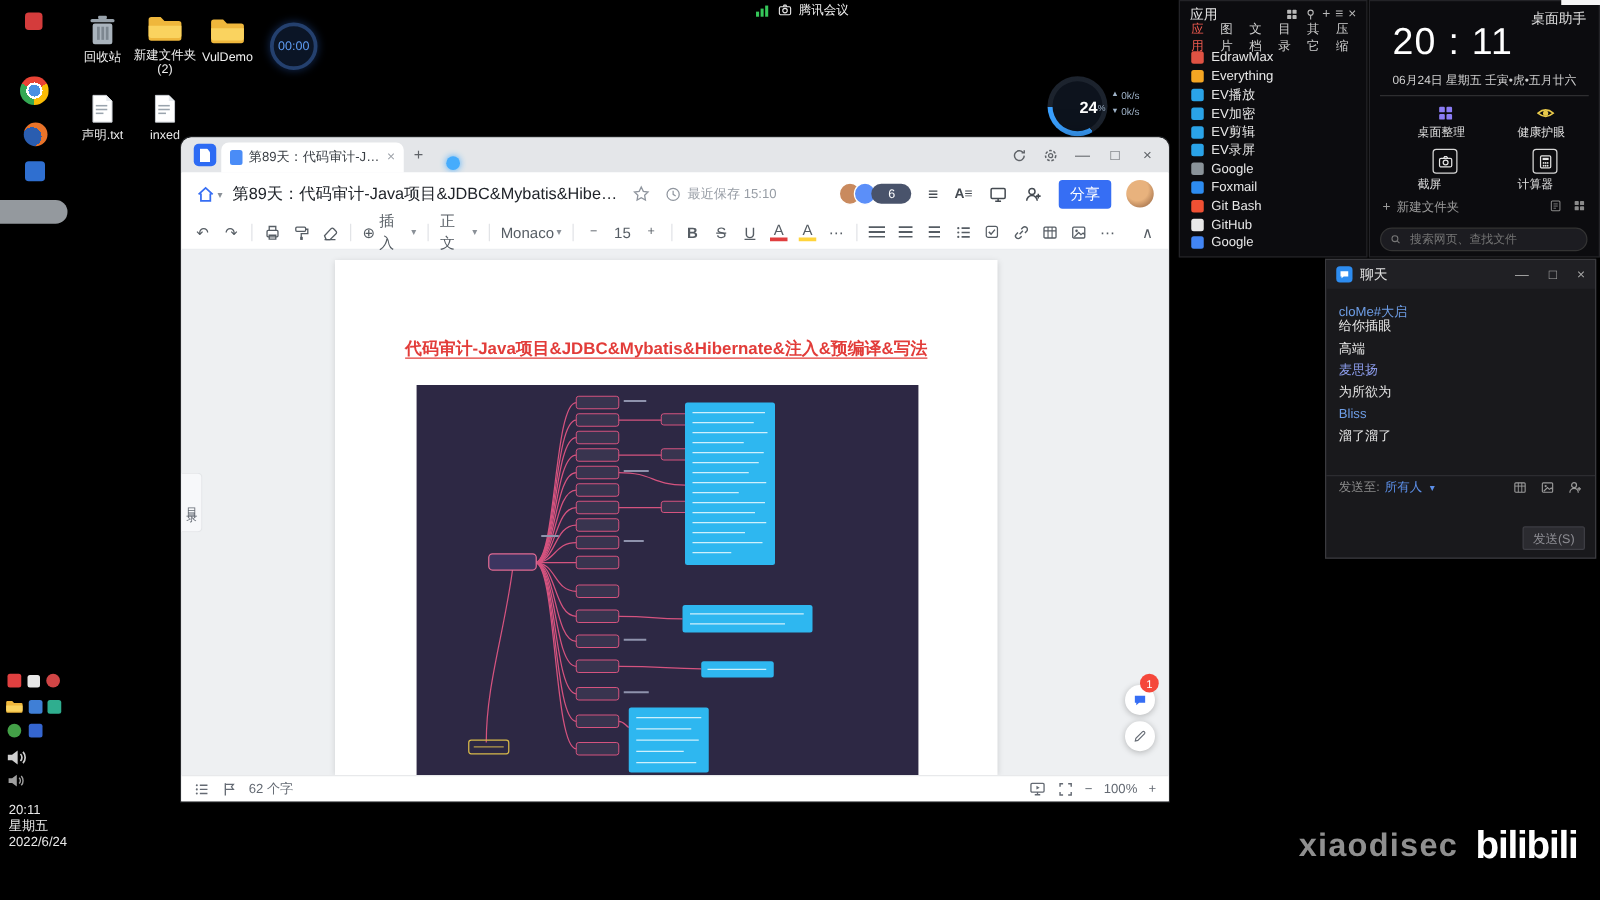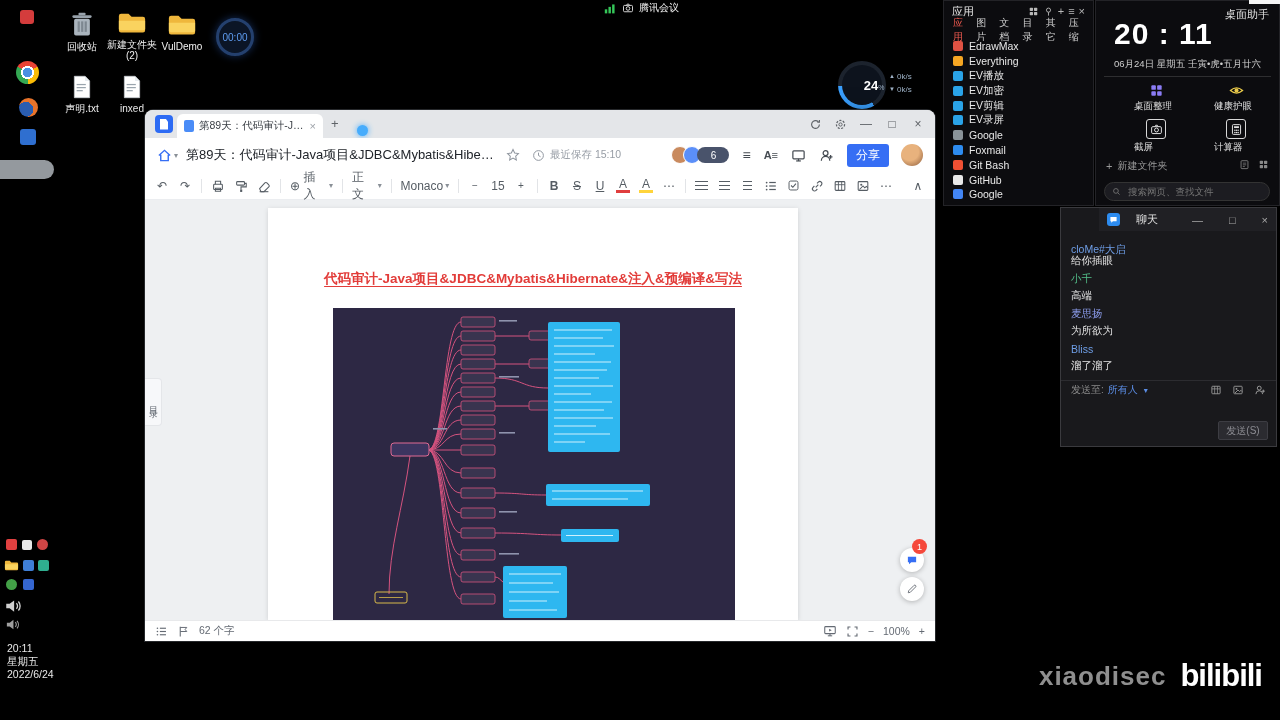--- a/index.html
+++ b/index.html
@@ -60,21 +60,21 @@
   .feat{width:44px;text-align:left;color:#e0e0e0;font-size:9.5px;margin-left:36px;}
   .feat .fi{display:flex;justify-content:center;margin-bottom:2px;}
   .feat .fo{display:flex;justify-content:center;align-items:center;width:18px;height:18px;margin:0 auto 2px;
             border:1px solid #d8d8d8;border-radius:3px;color:#e4e4e4;}
   .as-search{position:absolute;left:8px;top:181px;width:166px;height:19px;background:#1c1c21;border:1px solid #333;
              border-radius:10px;display:flex;align-items:center;padding:0 7px;gap:5px;box-sizing:border-box;color:#777;}
   .as-search input{flex:1;background:transparent;border:none;outline:none;color:#aaa;font-size:9.5px;
                    font-family:"Liberation Sans",sans-serif;}
   #chat{position:absolute;left:1060px;top:207px;width:217px;height:240px;background:#19191c;
         border:1px solid #3a3a3e;box-sizing:border-box;}
-  .chat-titlebar{height:23px;background:#202024;display:flex;align-items:center;padding:0 8px;gap:16px;margin-left:38px;}
+  .chat-titlebar{height:23px;background:#202024;display:flex;align-items:center;padding:0 8px;gap:6px;}
   .chat-msg{height:17.5px;display:flex;align-items:center;padding-left:10px;font-size:10.5px;}
   .chat-send{position:absolute;right:8px;bottom:6px;width:48px;height:17px;background:#2b2b30;border:1px solid #3d3d43;
              border-radius:2px;color:#8d8d93;font-size:10px;display:flex;align-items:center;justify-content:center;}
   
   .gauge-ring{position:absolute;left:838px;top:61px;width:48px;height:48px;border-radius:50%;
               background:conic-gradient(from 150deg,#3aa0ff 0deg 118deg,rgba(80,100,130,.35) 118deg 360deg);}
   .gauge-in{position:absolute;left:4px;top:4px;width:40px;height:40px;border-radius:50%;background:#0d131d;
             display:flex;align-items:center;justify-content:center;color:#fff;}
 </style>
 </head>
@@ -685,21 +685,21 @@
         <span class="ap-name">GitHub</span>
       </div>
     <div class="ap-row">
         <span class="ap-ic" style="background: rgb(66, 133, 244);"></span>
         <span class="ap-name">Google</span>
       </div>
   </div>
 
   <div id="assistant">
     <span class="abs" style="right:10px;top:6px;font-size:11px;color:#e0e0e0;">桌面助手</span>
-    <div class="abs" style="left:18px;top:16px;font-size:30px;font-weight:700;color:#fff;letter-spacing:1px;">20 : 11</div>
+    <div class="abs" style="left:18px;top:16px;font-size:30px;font-weight:400;color:#fff;letter-spacing:1px;">20 : 11</div>
     <div class="abs" style="left:18px;top:57px;font-size:9.5px;color:#cfcfcf;white-space:nowrap;">06月24日 星期五 壬寅•虎•五月廿六</div>
     <div class="abs" style="left:8px;right:8px;top:75px;border-top:1px solid rgba(255,255,255,.14);"></div>
     <div class="abs flex" style="left:2px;top:82px;">
       <div class="feat">
         <span class="fi">
             <svg width="15" height="15" viewBox="0 0 16 16" style="color:#8b7cf5">
               <use href="#i-grid4"></use>
             </svg>
           </span>
         <span>桌面整理</span>
@@ -794,23 +794,20 @@
       <span style="color:#a8a8a8;font-size:11px;margin-left:10px;">—</span>
       <span style="color:#a8a8a8;font-size:11px;margin-left:10px;">□</span>
       <span style="color:#a8a8a8;font-size:11px;margin-left:10px;">×</span>
     </div>
     <div style="padding-top:4px;">
       <div class="chat-msg">
           <span style="color: rgb(111, 159, 232); margin-top: 12px;">cloMe#大启</span>
         </div>
       <div class="chat-msg">
           <span style="color: rgb(230, 230, 230);">给你插眼</span>
-        </div>
-      <div class="chat-msg">
-          <span style="color: rgb(83, 192, 138);">小千</span>
         </div>
       <div class="chat-msg">
           <span style="color: rgb(230, 230, 230);">高端</span>
         </div>
       <div class="chat-msg">
           <span style="color: rgb(138, 154, 232);">麦思扬</span>
         </div>
       <div class="chat-msg">
           <span style="color: rgb(230, 230, 230);">为所欲为</span>
         </div>

